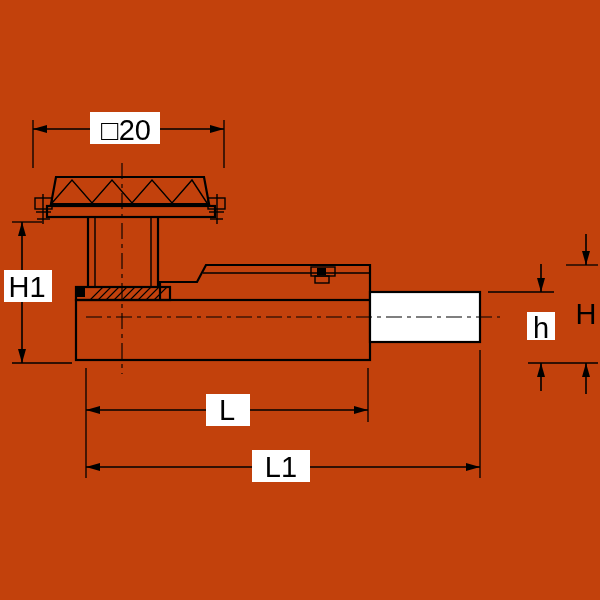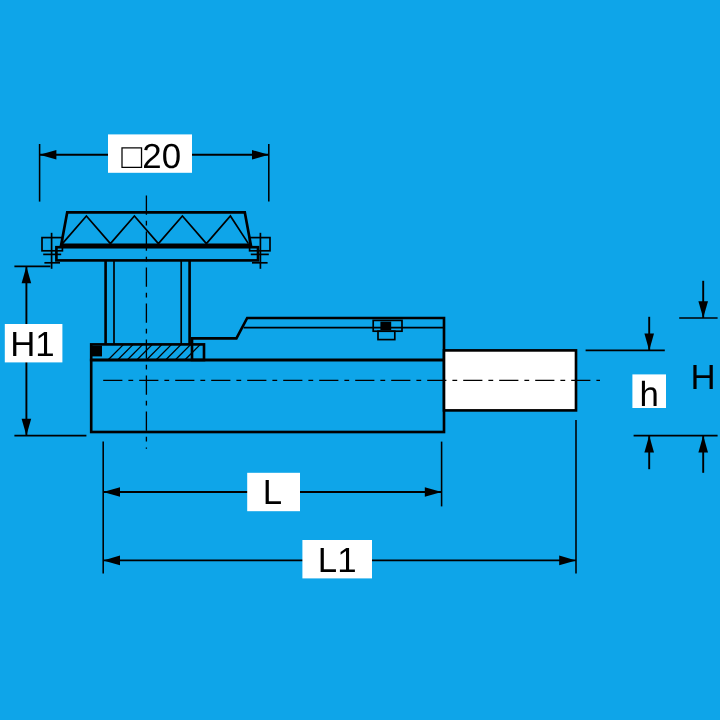--- a/index.html
+++ b/index.html
@@ -3,21 +3,21 @@
 <meta charset="utf-8">
 <style>
   html, body {
     margin: 0;
     padding: 0;
     background: #ffffff;
   }
   .page {
     width: 600px;
     height: 600px;
-    background: #0ea5e9;
+    background: #c2410c;
     position: relative;
     overflow: hidden;
   }
   svg text {
     font-family: "Liberation Sans", sans-serif;
     font-size: 29px;
     fill: #000000;
   }
   .outline { stroke: #000000; stroke-width: 2.2; fill: none; }
   .outline-filled { stroke: #000000; stroke-width: 2.2; fill: #ffffff; }

